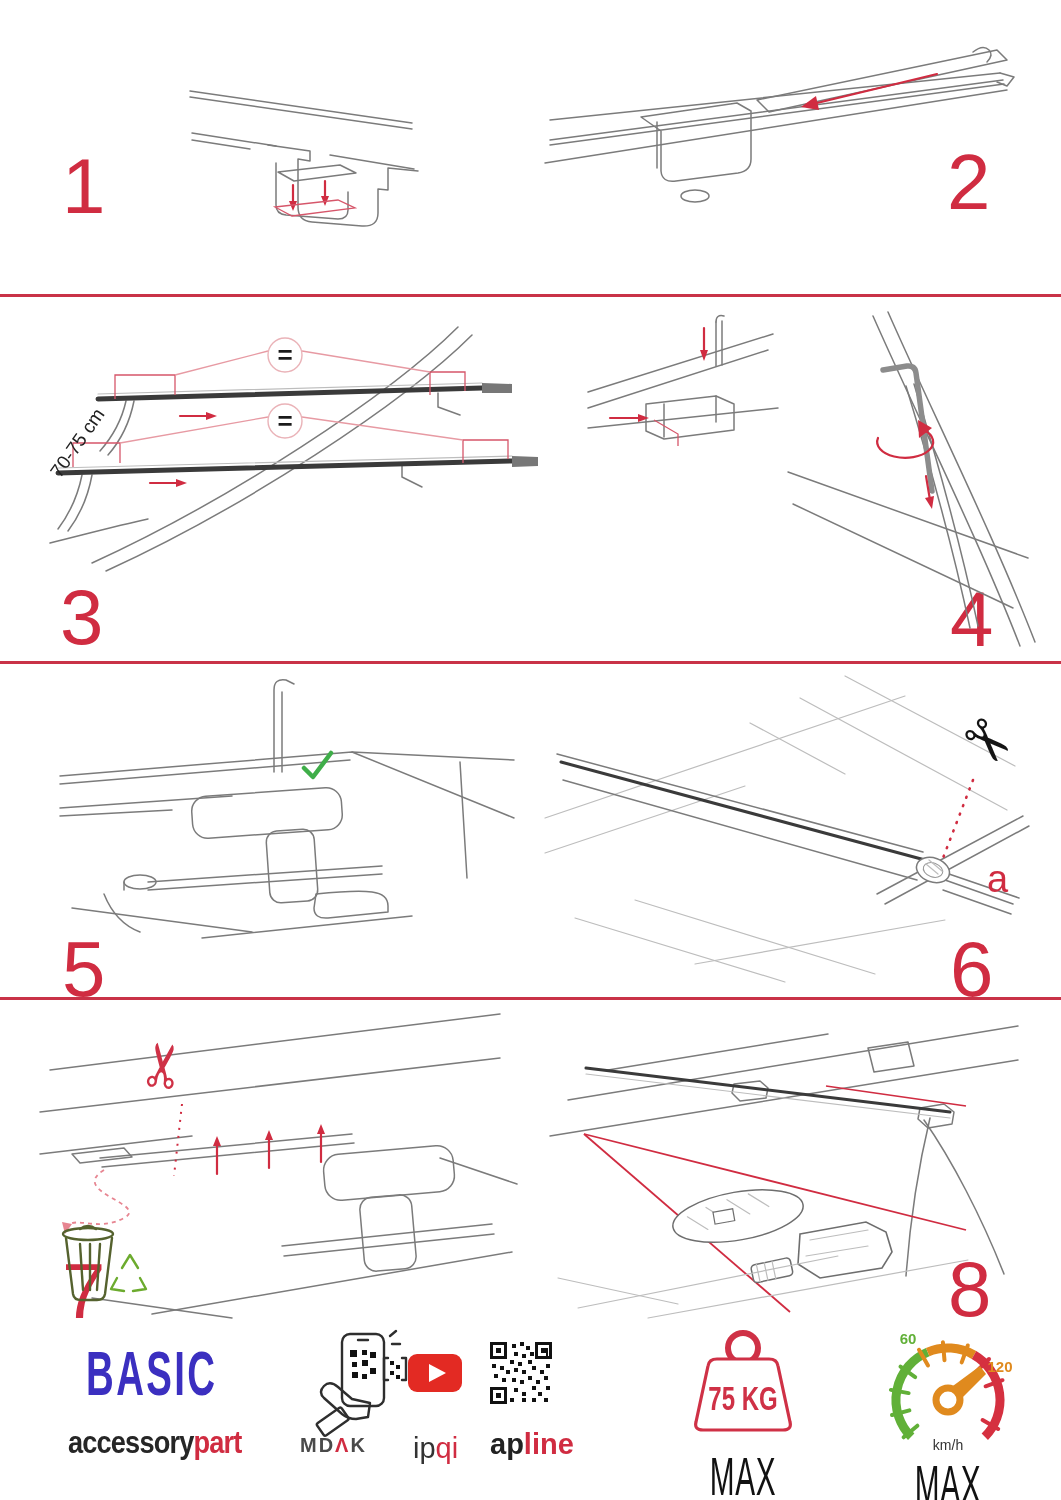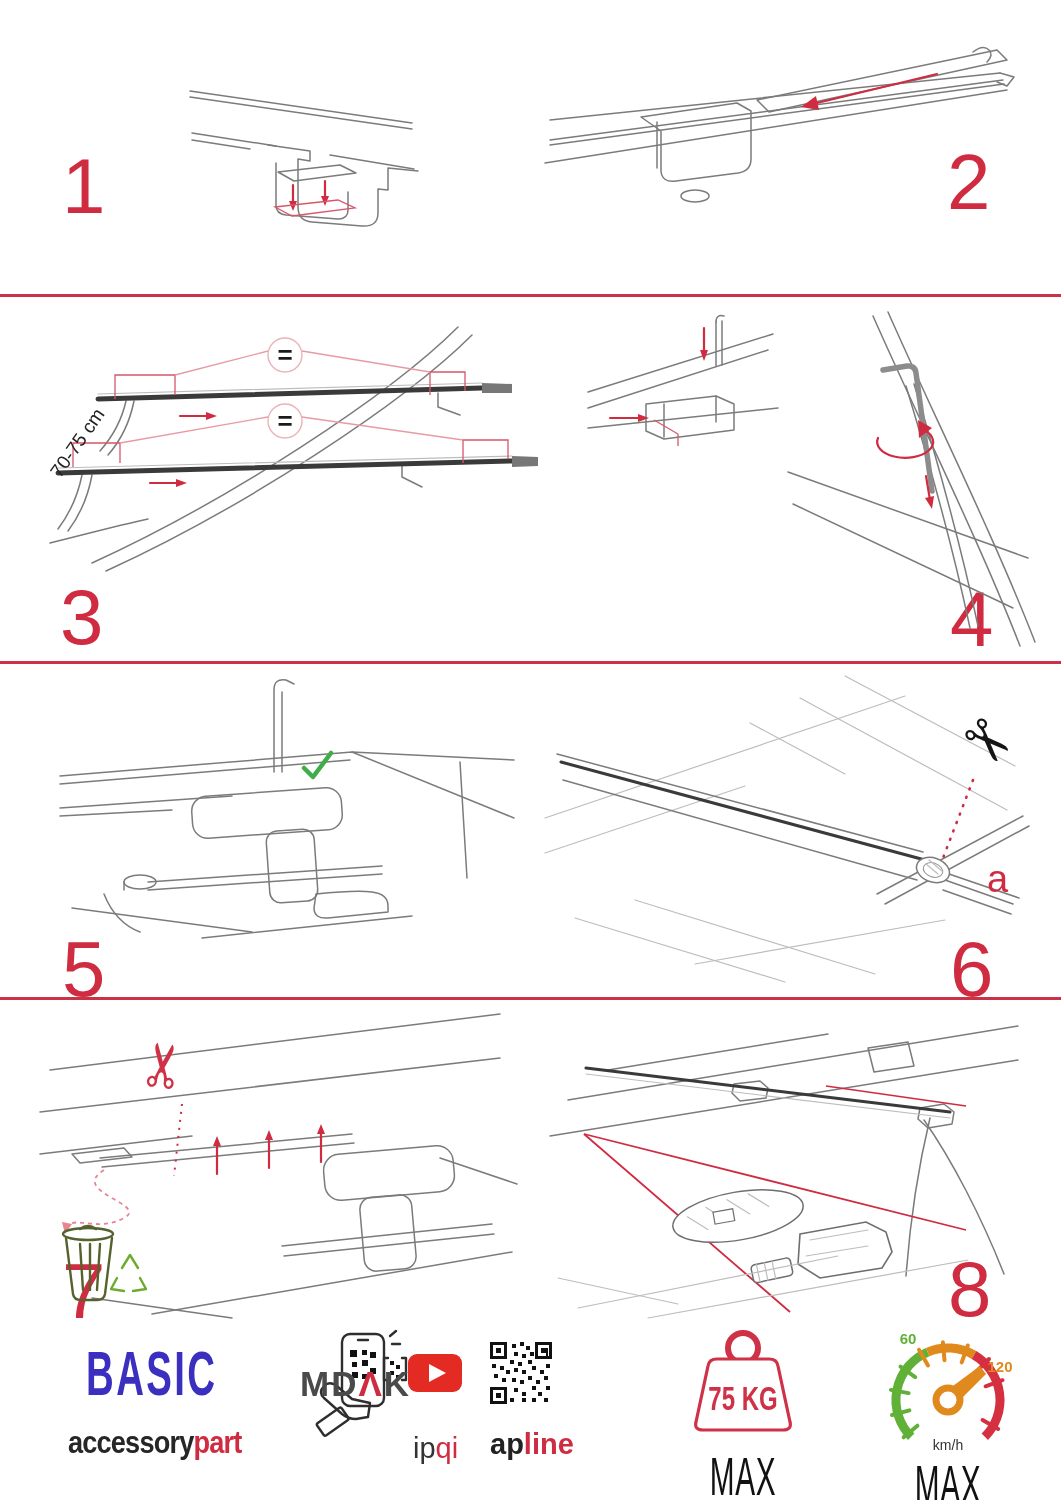--- a/index.html
+++ b/index.html
@@ -323,21 +323,21 @@
         <rect x="52" y="32" width="6" height="6"></rect>
           <rect x="60" y="40" width="6" height="6"></rect>
         <rect x="42" y="44" width="6" height="6"></rect>
           <rect x="52" y="46" width="5" height="5"></rect>
         <rect x="80" y="33" width="4" height="4"></rect>
           <rect x="86" y="37" width="4" height="4"></rect>
         <rect x="80" y="43" width="4" height="4"></rect>
           <rect x="86" y="47" width="4" height="4"></rect>
       </g>
     </svg>
-    <div class="partner-label" style="left:300px;top:1364px;font-size:35px;letter-spacing:2px;"><span>MD</span><span class="red-txt">Λ</span><span>K</span></div>
+    <div class="partner-label" style="left:300px;top:1434px;font-size:20px;letter-spacing:2px;"><span>MD</span><span class="red-txt">Λ</span><span>K</span></div>
 
     <svg class="abs" style="left:408px;top:1354px;" width="54" height="38" viewBox="0 0 54 38">
       <rect width="54" height="38" rx="9" fill="#e32a23"></rect>
       <polygon points="21,10 38,19 21,28" fill="#ffffff"></polygon>
     </svg>
     <div class="partner-label" style="left:413px;top:1432px;font-size:29px;font-weight:normal;color:#333;text-align:right;"><span>ip</span><span class="red-txt">qi</span></div>
 
     <svg class="abs" style="left:488px;top:1340px;" width="66" height="66" viewBox="0 0 66 66">
       <rect width="66" height="66" fill="#ffffff"></rect>
       <g class="sq">

